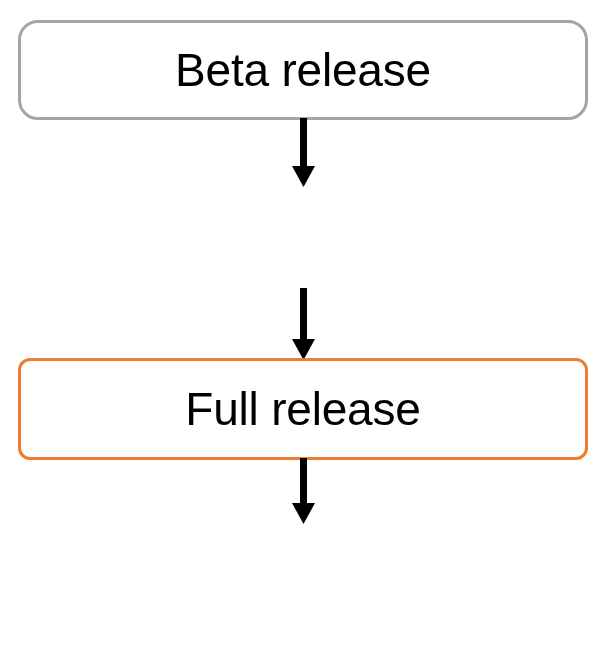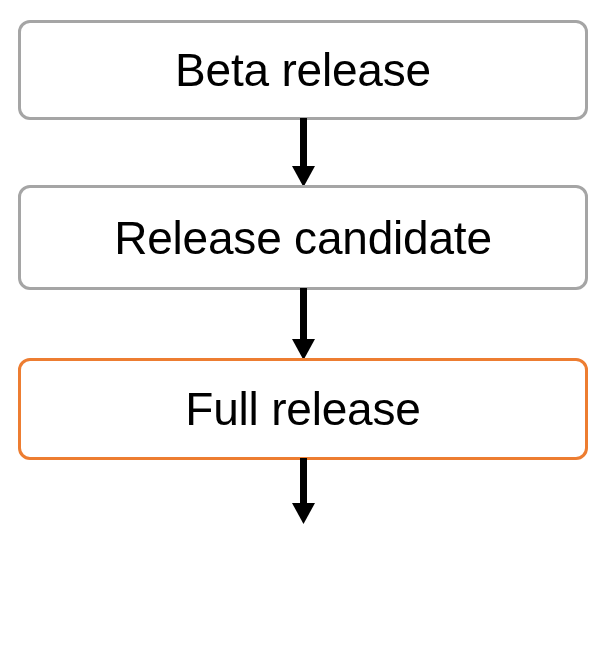--- a/index.html
+++ b/index.html
@@ -35,21 +35,21 @@
   }
   .node-label {
     font-family: "Liberation Sans", sans-serif;
     font-size: 46px;
     line-height: 1;
     color: #000000;
     white-space: nowrap;
     letter-spacing: -0.2px;
     text-align: center;
   }
-  .node-1 { top: 20px;  height: 100px; }
+  .node-1 { top: 20px;  height: 100px; border-radius: 20px; }
   .node-2 { top: 185px; height: 105px; }
   .node-3 { top: 358px; height: 102px; }
   .node-4 { top: 522px; height: 105px; }
 
   .arrow {
     position: absolute;
     left: 0;
     width: 607px;
     pointer-events: none;
   }
@@ -69,23 +69,20 @@
 
   <div class="arrow arrow-1">
     <svg width="607" height="70" viewBox="0 0 607 70" xmlns="http://www.w3.org/2000/svg" aria-hidden="true">
       <g>
         <rect x="300" y="0" width="7" height="52" fill="#000000"></rect>
         <polygon points="292,48 315,48 303.5,69" fill="#000000"></polygon>
       </g>
     </svg>
   </div>
 
-  <div class="node node-2">
-    <span class="node-label">Release candidate</span>
-  </div>
 
   <div class="arrow arrow-2">
     <svg width="607" height="73" viewBox="0 0 607 73" xmlns="http://www.w3.org/2000/svg" aria-hidden="true">
       <g>
         <rect x="300" y="0" width="7" height="55" fill="#000000"></rect>
         <polygon points="292,51 315,51 303.5,72" fill="#000000"></polygon>
       </g>
     </svg>
   </div>
 

